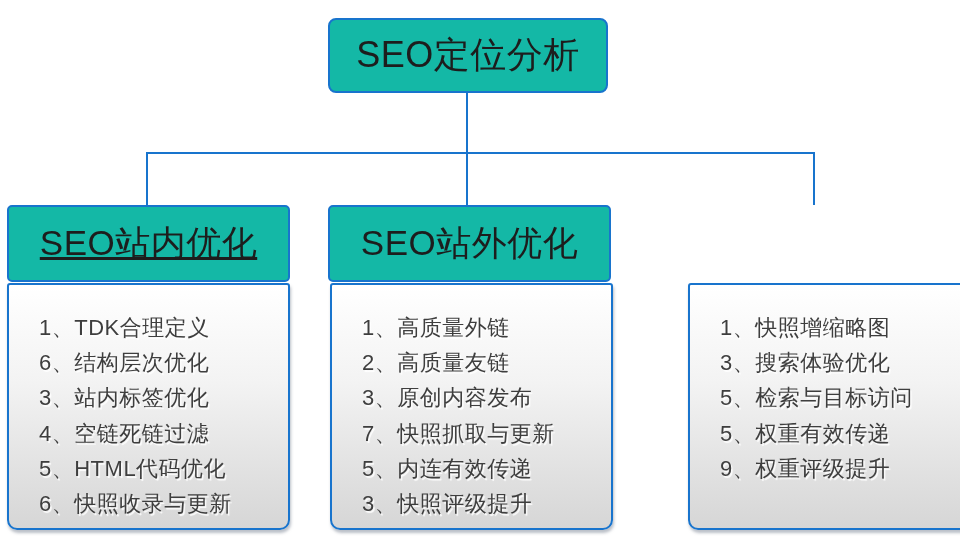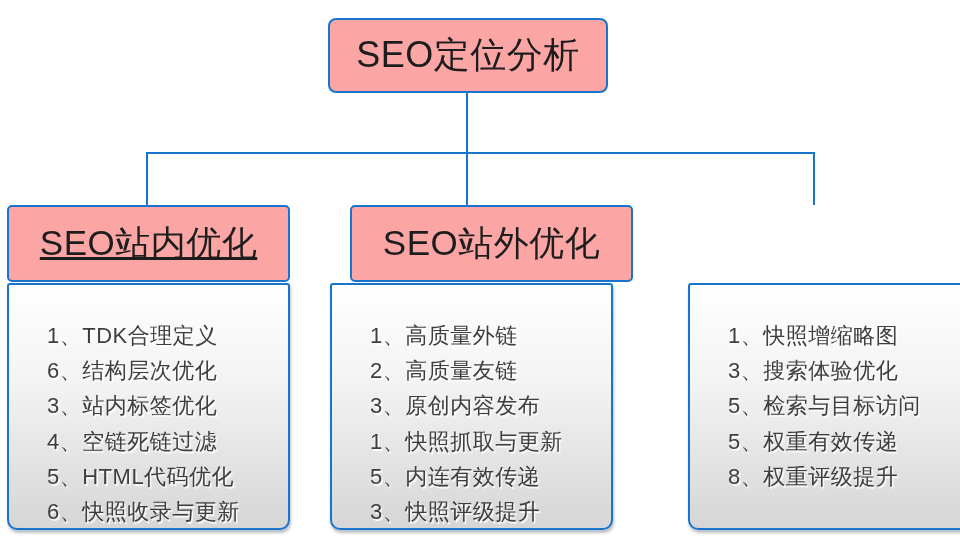--- a/index.html
+++ b/index.html
@@ -1,49 +1,49 @@
 <!DOCTYPE html>
 <html><head>
 <meta charset="utf-8">
 <style>
   html,body{margin:0;padding:0;background:#ffffff;}
   .canvas{
     position:relative;width:960px;height:550px;background:#ffffff;overflow:hidden;
     font-family:"Liberation Sans", sans-serif;
   }
   .node{
-    position:absolute;box-sizing:border-box;background:#fca5a5;
+    position:absolute;box-sizing:border-box;background:#14b8a6;
     border:2px solid var(--accent,#1874cd);
     display:flex;align-items:center;justify-content:center;
     color:#1d1d1d;
     text-align:center;
   }
   .root-box{
     left:328px;top:18px;width:280px;height:75px;
     border-radius:8px;font-size:36px;letter-spacing:0.5px;
   }
   .branch-header{
     top:205px;width:283px;height:77px;border-radius:5px;
     font-size:35px;letter-spacing:0.5px;
   }
   .branch-header.c0{left:7px;text-decoration:underline;}
-  .branch-header.c1{left:350px;}
+  .branch-header.c1{left:328px;}
   .branch-header.c2{left:672px;}
   .branch-list{
     position:absolute;box-sizing:border-box;top:283px;width:283px;height:247px;
     border:2px solid var(--accent,#1874cd);
     border-radius:3px 3px 10px 10px;
     background:linear-gradient(180deg,#ffffff 0%,#f3f3f3 40%,#d6d6d6 100%);
     box-shadow:1px 3px 3px rgba(120,130,145,0.5);
     padding:17px 0 0 22px;
   }
   .branch-list.c0{left:7px;}
   .branch-list.c1{left:330px;}
   .branch-list.c2{left:688px;}
-  .branch-list ul{list-style:none;margin:16px;padding:0;}
+  .branch-list ul{list-style:none;margin:8px;padding:0;}
   .branch-list li{
     height:35.3px;display:flex;align-items:center;
     font-size:22px;color:#3e3e3e;letter-spacing:0.5px;
     text-shadow:1.5px 1.5px 1px rgba(255,255,255,0.95);
     white-space:nowrap;
   }
   .connector{position:absolute;background:var(--accent,#1874cd);}
   .conn-root-v{left:466px;top:93px;width:2px;height:59px;}
   .conn-h{left:146px;top:152px;width:669px;height:2px;}
   .conn-drop-left{left:146px;top:154px;width:2px;height:51px;}
@@ -80,29 +80,29 @@
   </div>
 
   <div class="node branch-header c1">
     <span>SEO站外优化</span>
   </div>
   <div class="branch-list c1">
     <ul>
       <li>1、高质量外链</li>
       <li>2、高质量友链</li>
       <li>3、原创内容发布</li>
-      <li>1、快照抓取与更新</li>
+      <li>7、快照抓取与更新</li>
       <li>5、内连有效传递</li>
       <li>3、快照评级提升</li>
     </ul>
   </div>
 
   <div class="branch-list c2">
     <ul>
       <li>1、快照增缩略图</li>
       <li>3、搜索体验优化</li>
       <li>5、检索与目标访问</li>
       <li>5、权重有效传递</li>
-      <li>8、权重评级提升</li>
+      <li>9、权重评级提升</li>
     </ul>
   </div>
 
 </div>
 
 </body></html>

